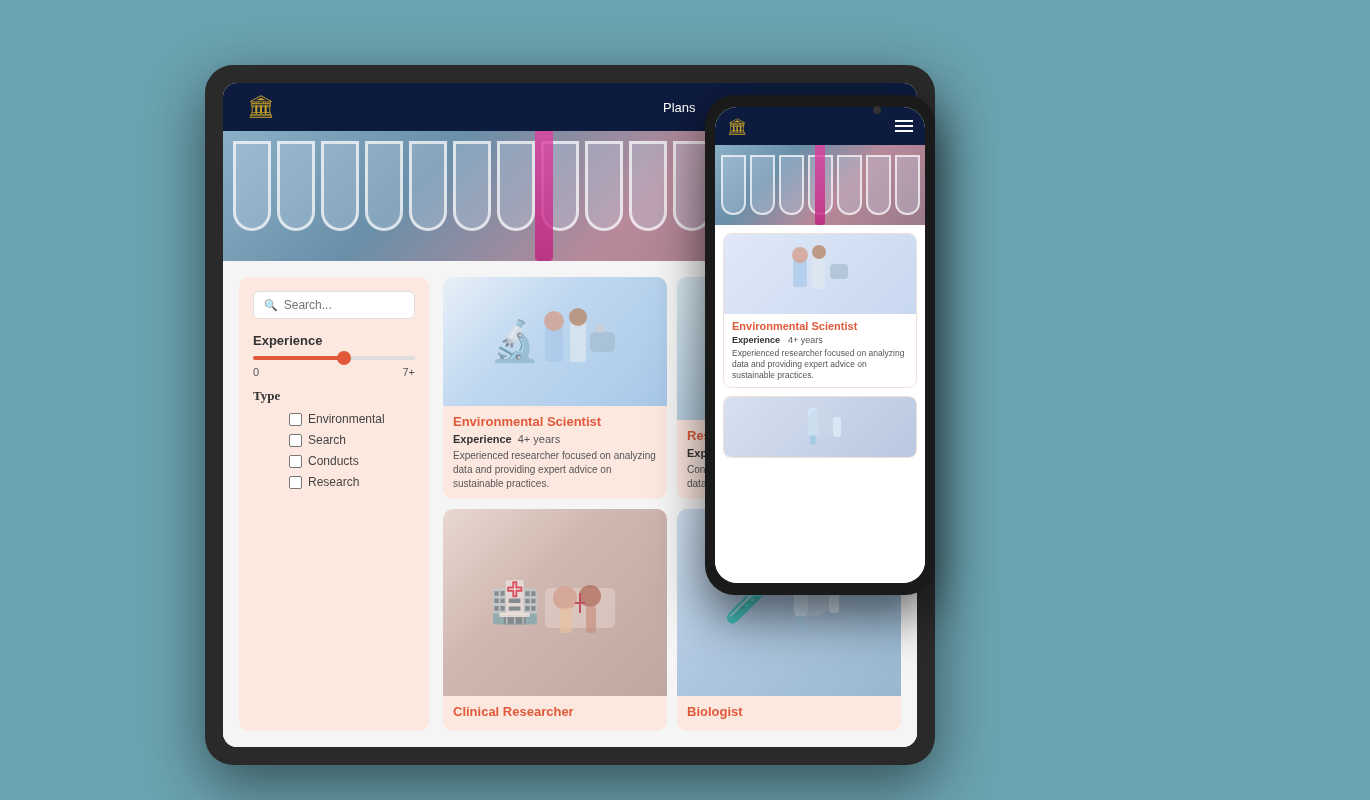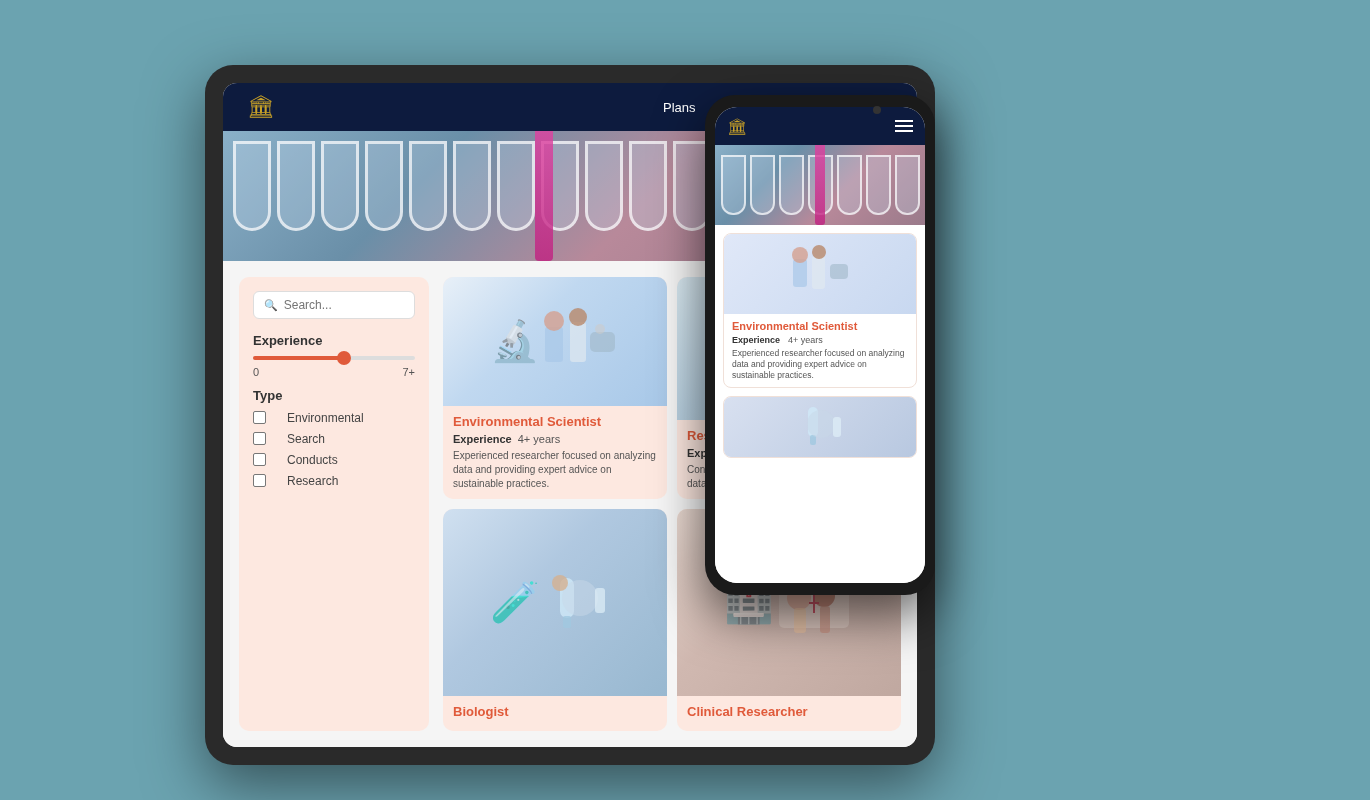--- a/index.html
+++ b/index.html
@@ -175,26 +175,28 @@
       justify-content: space-between;
       font-size: 11px;
       color: #555;
       margin-bottom: 10px;
     }
     .type-label {
       font-size: 13px;
       font-weight: bold;
       color: #333;
       margin-bottom: 8px;
+      font-family: Liberation Serif, serif;
     }
     .checkbox-item {
       display: flex;
-      align-items: flex-start;
-      gap: 21px;
+      align-items: flex-end;
+      gap: 6px;
       margin-bottom: 7px;
+      margin-left: 36px;
     }
     .checkbox {
       width: 13px;
       height: 13px;
       border: 1.5px solid #777;
       border-radius: 2px;
       background: #fff;
       flex-shrink: 0;
     }
     .checkbox-label {
@@ -598,48 +600,48 @@
                 <div class="card-title">Research Scientist</div>
                 <div class="card-exp-row">
                   <span class="card-exp-label">Experience</span>
                   <span class="card-exp-value">3+ years</span>
                 </div>
                 <div class="card-desc">Conducts innovative experiments, analyzes data, and contributes to scientific publications.</div>
               </div>
             </div>
 
             <div class="job-card">
-              <div class="card-image img-biologist">
-                <svg width="80" height="70" viewBox="0 0 80 70">
-                  <rect x="20" y="10" width="14" height="40" rx="7" fill="#d0e8f8" opacity="0.8"></rect>
-                  <rect x="23" y="48" width="8" height="12" rx="2" fill="#a0c8e0" opacity="0.8"></rect>
-                  <circle cx="40" cy="30" r="18" fill="#c8d8e8" opacity="0.5"></circle>
-                  <rect x="55" y="20" width="10" height="25" rx="3" fill="#e0f0f8" opacity="0.7"></rect>
-                  <circle cx="20" cy="15" r="8" fill="#d4b090" opacity="0.8"></circle>
-                </svg>
-              </div>
-              <div class="card-body">
-                <div class="card-title">Biologist</div>
-              </div>
-            </div>
-
-            <div class="job-card">
               <div class="card-image img-clinical">
                 <svg width="80" height="70" viewBox="0 0 80 70">
                   <rect x="5" y="20" width="70" height="40" rx="5" fill="#e8d8d0" opacity="0.5"></rect>
                   <circle cx="25" cy="30" r="12" fill="#d4a090" opacity="0.8"></circle>
                   <rect x="20" y="40" width="12" height="25" rx="3" fill="#e8c0a0" opacity="0.7"></rect>
                   <circle cx="50" cy="28" r="11" fill="#b07060" opacity="0.8"></circle>
                   <rect x="46" y="38" width="10" height="27" rx="3" fill="#c89080" opacity="0.7"></rect>
                   <line x1="40" y1="25" x2="40" y2="45" stroke="#c05060" stroke-width="2"></line>
                   <line x1="35" y1="35" x2="45" y2="35" stroke="#c05060" stroke-width="2"></line>
                 </svg>
               </div>
               <div class="card-body">
                 <div class="card-title">Clinical Researcher</div>
+              </div>
+            </div>
+
+            <div class="job-card">
+              <div class="card-image img-biologist">
+                <svg width="80" height="70" viewBox="0 0 80 70">
+                  <rect x="20" y="10" width="14" height="40" rx="7" fill="#d0e8f8" opacity="0.8"></rect>
+                  <rect x="23" y="48" width="8" height="12" rx="2" fill="#a0c8e0" opacity="0.8"></rect>
+                  <circle cx="40" cy="30" r="18" fill="#c8d8e8" opacity="0.5"></circle>
+                  <rect x="55" y="20" width="10" height="25" rx="3" fill="#e0f0f8" opacity="0.7"></rect>
+                  <circle cx="20" cy="15" r="8" fill="#d4b090" opacity="0.8"></circle>
+                </svg>
+              </div>
+              <div class="card-body">
+                <div class="card-title">Biologist</div>
               </div>
             </div>
 
           </div>
         </div>
 
       </div>
     </div>
   </div>
 

